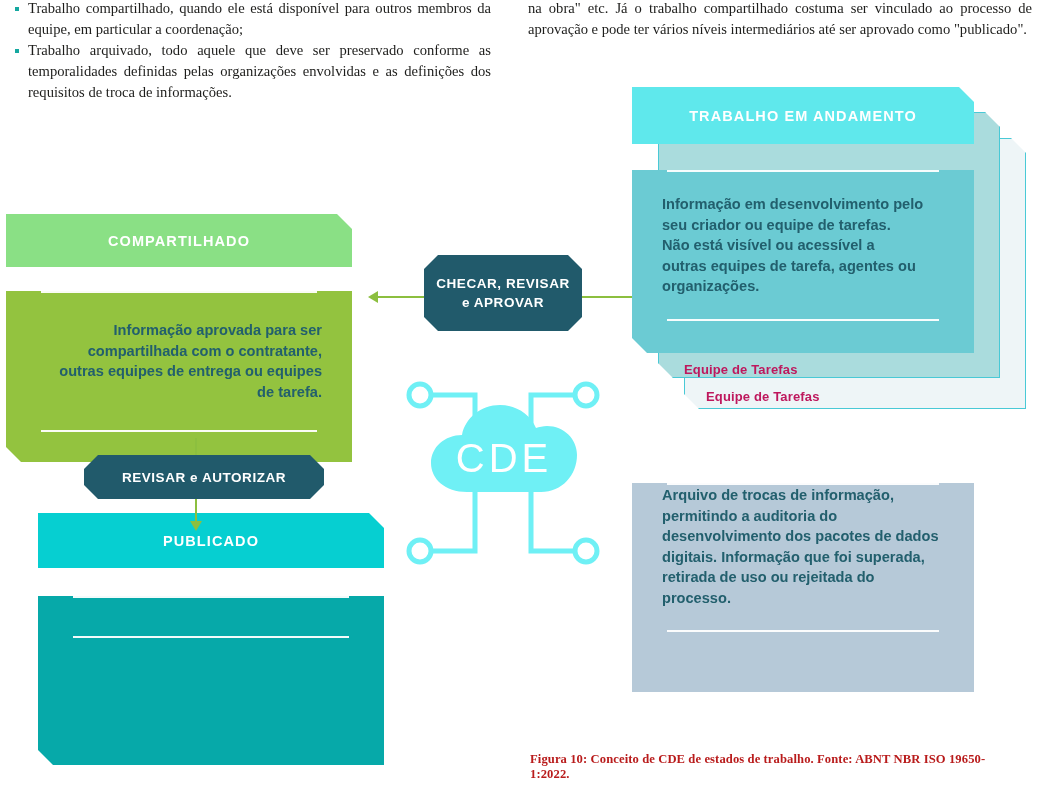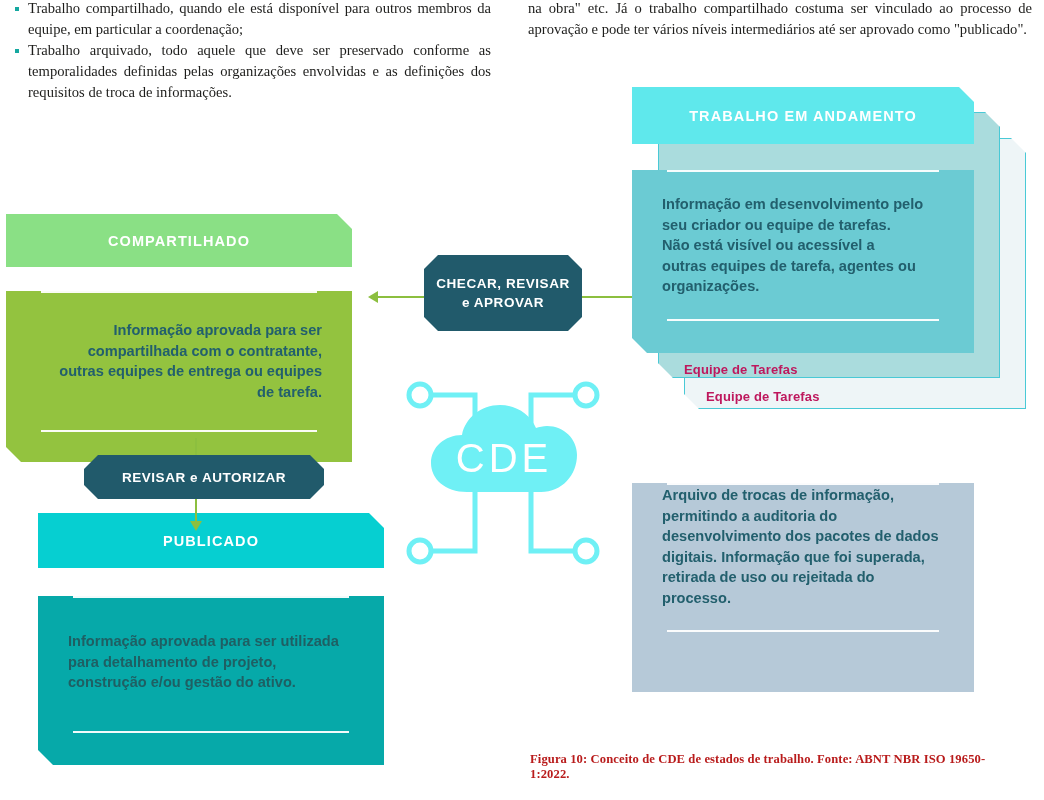--- a/index.html
+++ b/index.html
@@ -224,23 +224,20 @@
 outras equipes de entrega ou equipes
 de tarefa.</div>
     <div class="rule rule-bot"></div>
   </div>
 </div>
 
 <div id="card-publicado" class="card notch-tr-bl">
   <div class="hdr">PUBLICADO</div>
   <div class="bdy">
     <div class="rule rule-top"></div>
-    <div class="desc">Informação aprovada para ser utilizada
-para detalhamento de projeto,
-construção e/ou gestão do ativo.</div>
     <div class="rule rule-bot"></div>
   </div>
 </div>
 
 <div id="card-arquivado" class="card notch-tr-bl">
   <div class="bdy">
     <div class="rule rule-top"></div>
     <div class="desc">Arquivo de trocas de informação,
 permitindo a auditoria do
 desenvolvimento dos pacotes de dados

